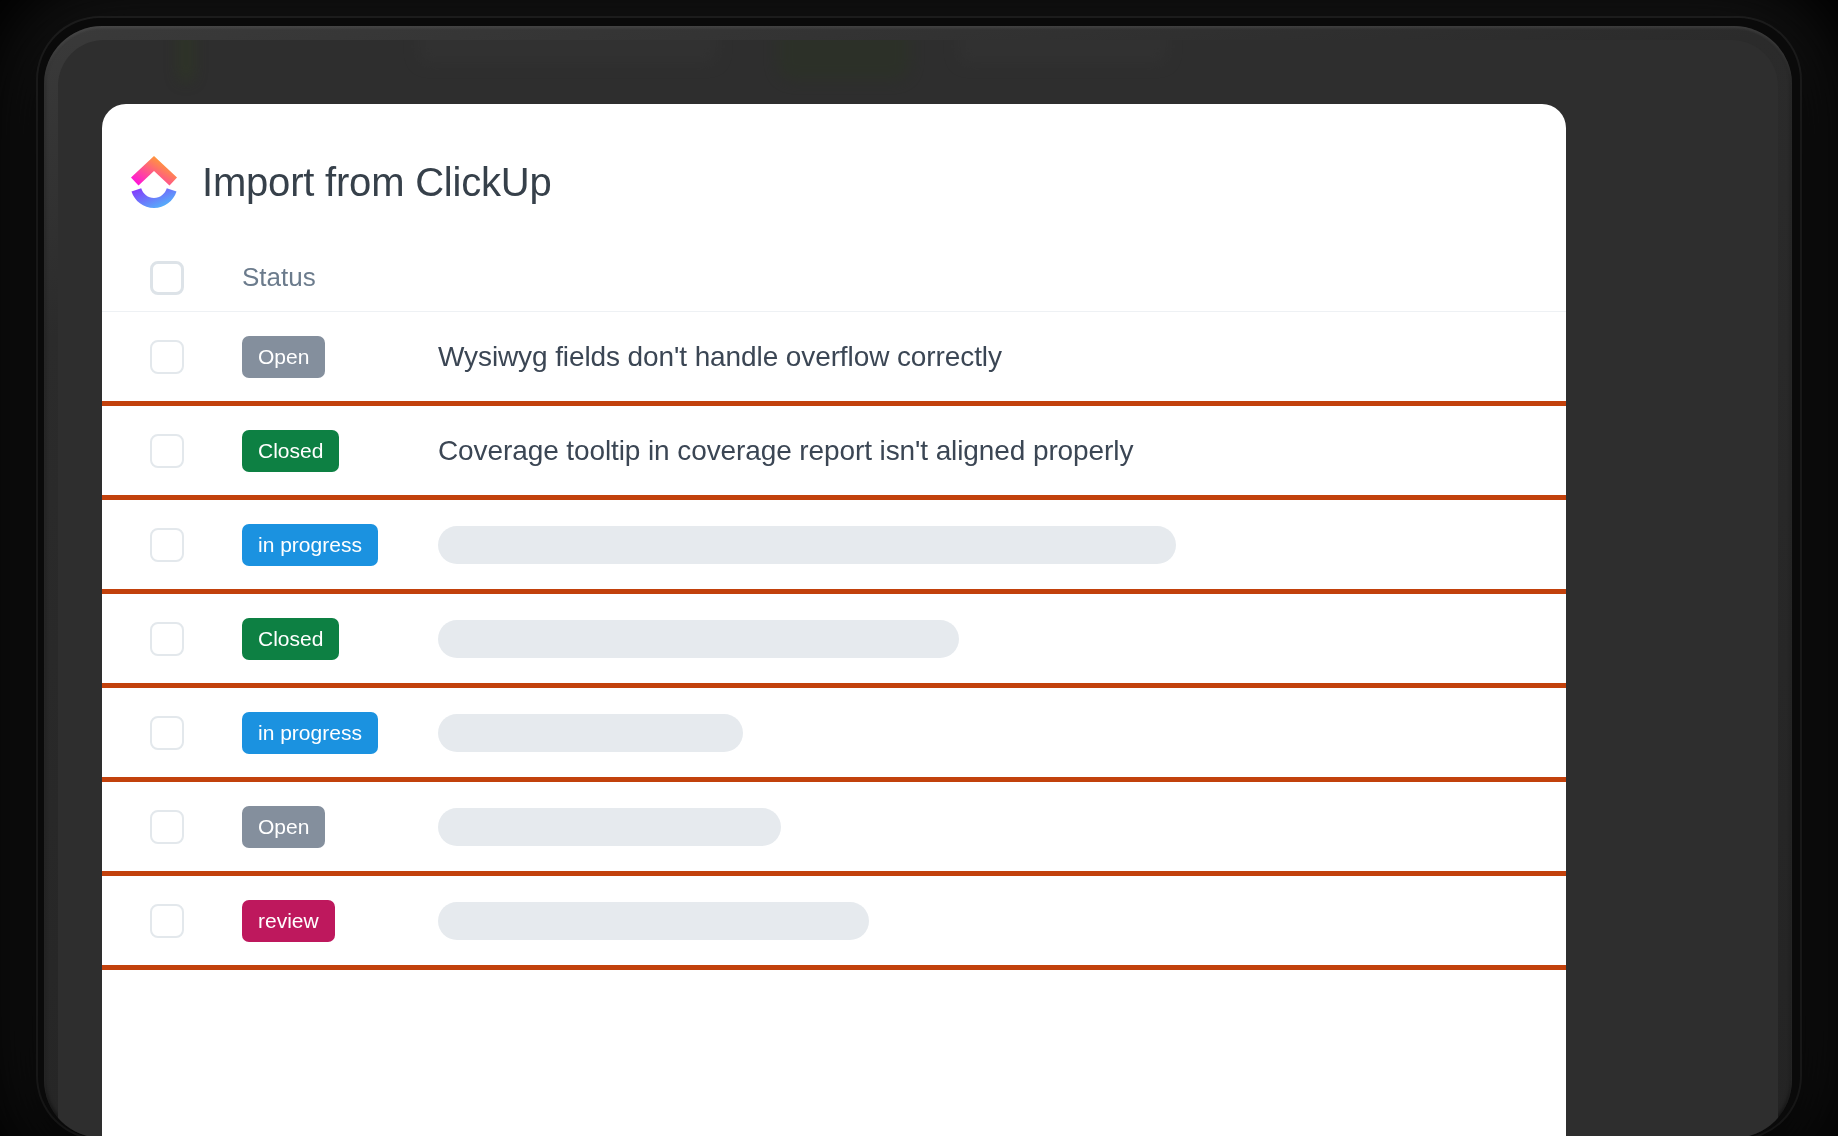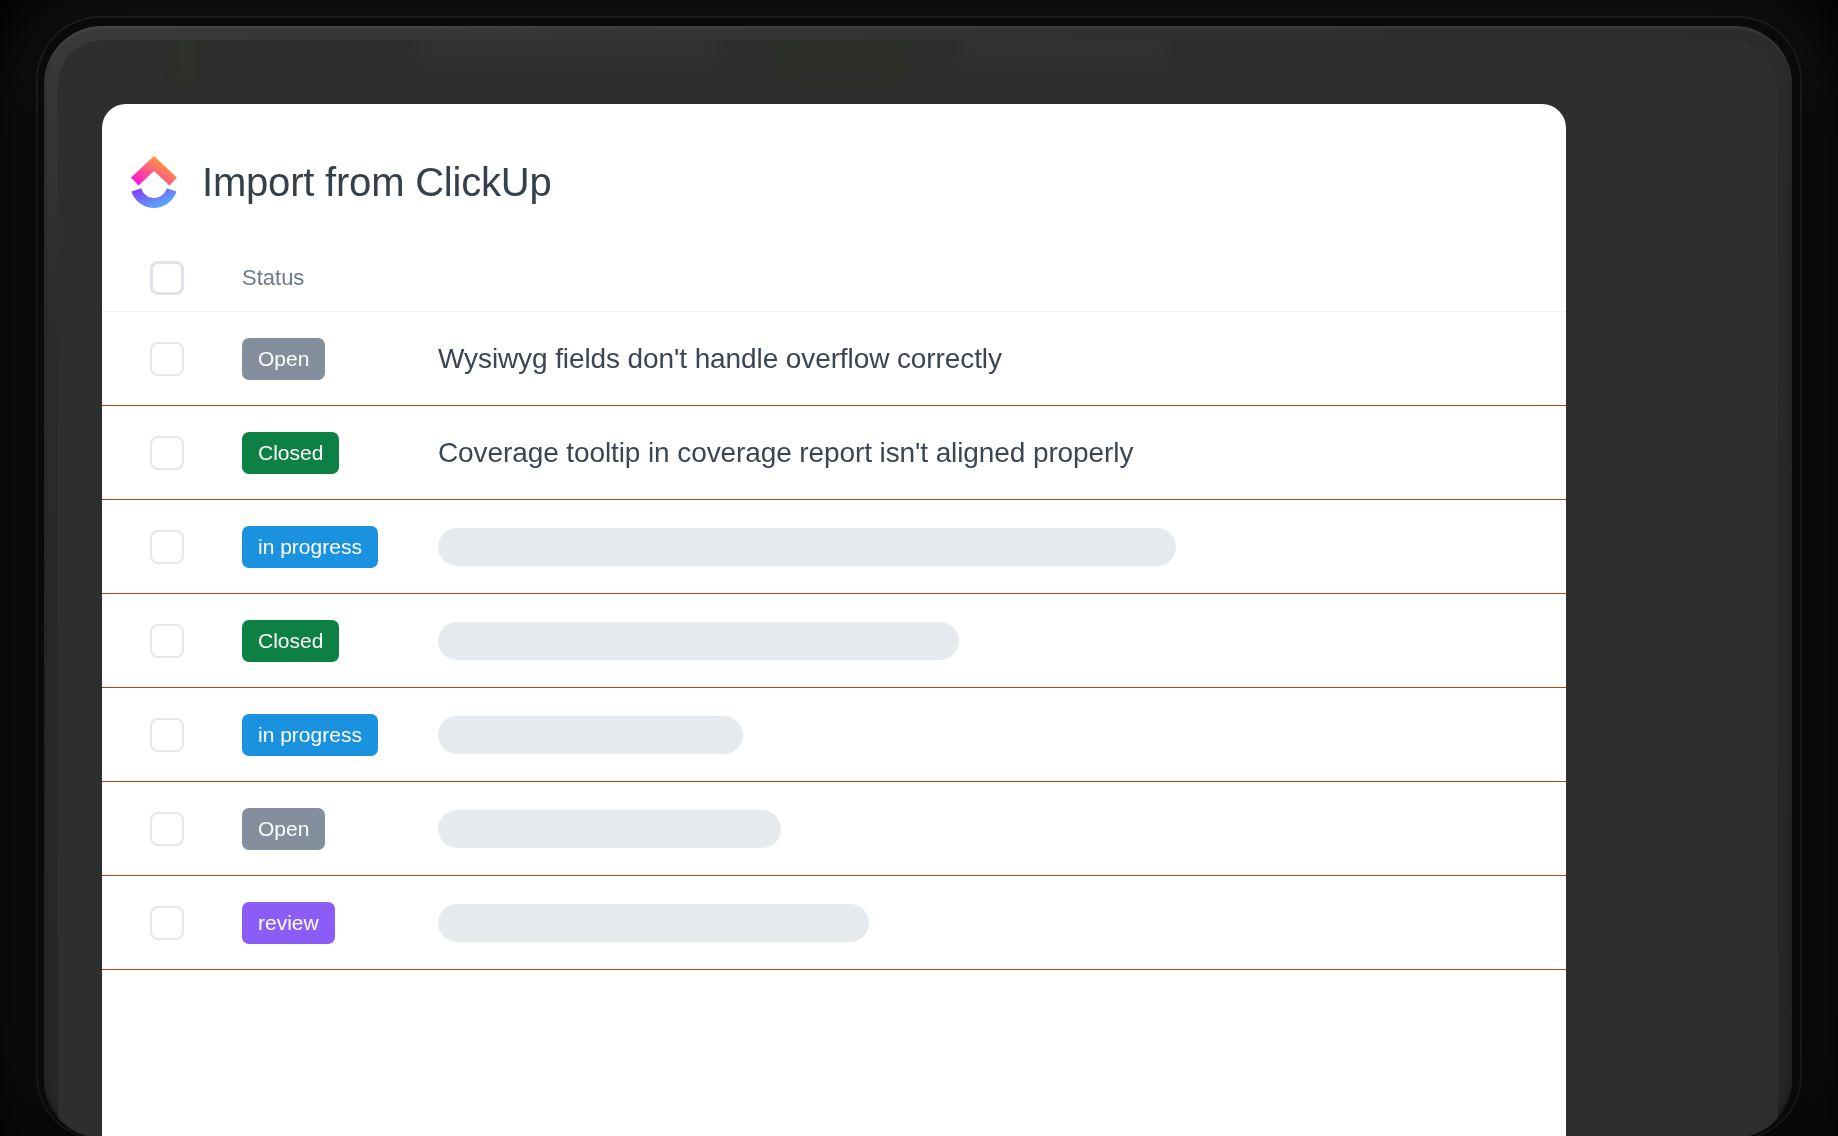--- a/index.html
+++ b/index.html
@@ -137,21 +137,21 @@
 
   
   .table {
     margin-top: 34px;
     width: 100%;
   }
   .row {
     display: flex;
     align-items: center;
     height: 94px;
-    border-bottom: 1px solid #c2410c;
+    border-bottom: 5px solid #c2410c;
     box-sizing: border-box;
   }
   .row.head {
     height: 68px;
     border-bottom: 1px solid #eef1f4;
   }
   .cell-check {
     width: 128px;
     flex: 0 0 128px;
     display: flex;
@@ -179,21 +179,21 @@
     background: #ffffff;
     box-sizing: border-box;
     cursor: pointer;
   }
   .chk.thin {
     border-width: 2px;
     border-color: #e3e8ec;
   }
 
   .th {
-    font-size: 22px;
+    font-size: 26px;
     color: #6b7b8c;
     font-weight: 400;
   }
 
   .badge {
     display: inline-block;
     color: #ffffff;
     font-size: 21px;
     font-weight: 400;
     border-radius: 7px;
@@ -323,21 +323,21 @@
             </div>
             <div class="cell-status"><span class="badge" style="background: rgb(132, 143, 157);">Open</span></div>
             <div class="cell-name">
               <div class="skeleton" style="width: 343px;"></div>
             </div>
           </div>
           <div class="row">
             <div class="cell-check">
               <div class="chk thin"></div>
             </div>
-            <div class="cell-status"><span class="badge" style="background: #8b5cf6;">review</span></div>
+            <div class="cell-status"><span class="badge" style="background: #be185d;">review</span></div>
             <div class="cell-name">
               <div class="skeleton" style="width: 431px;"></div>
             </div>
           </div>
         </div>
 
     </div>
 
     <div class="crop-fade"></div>
   </div>

